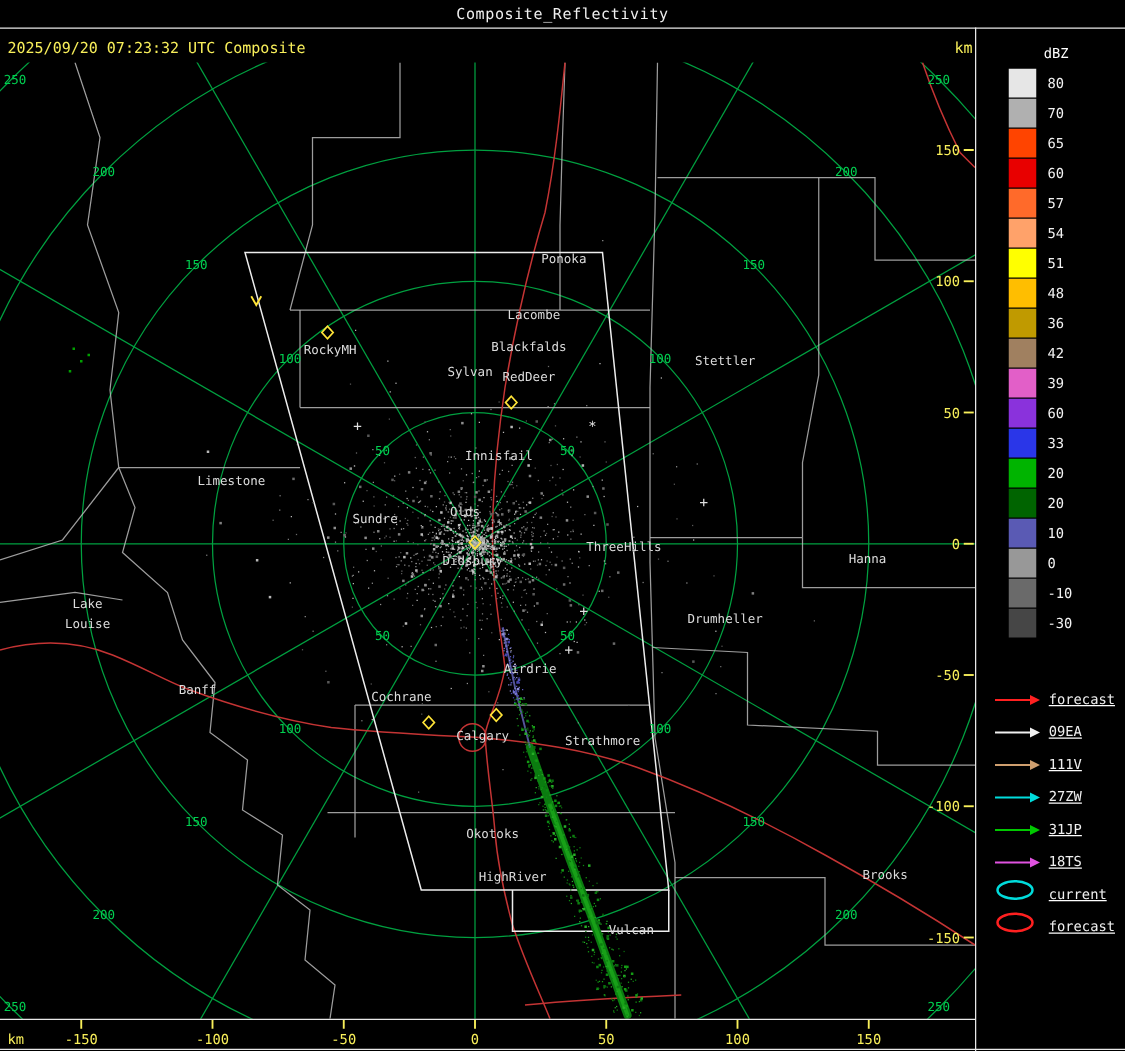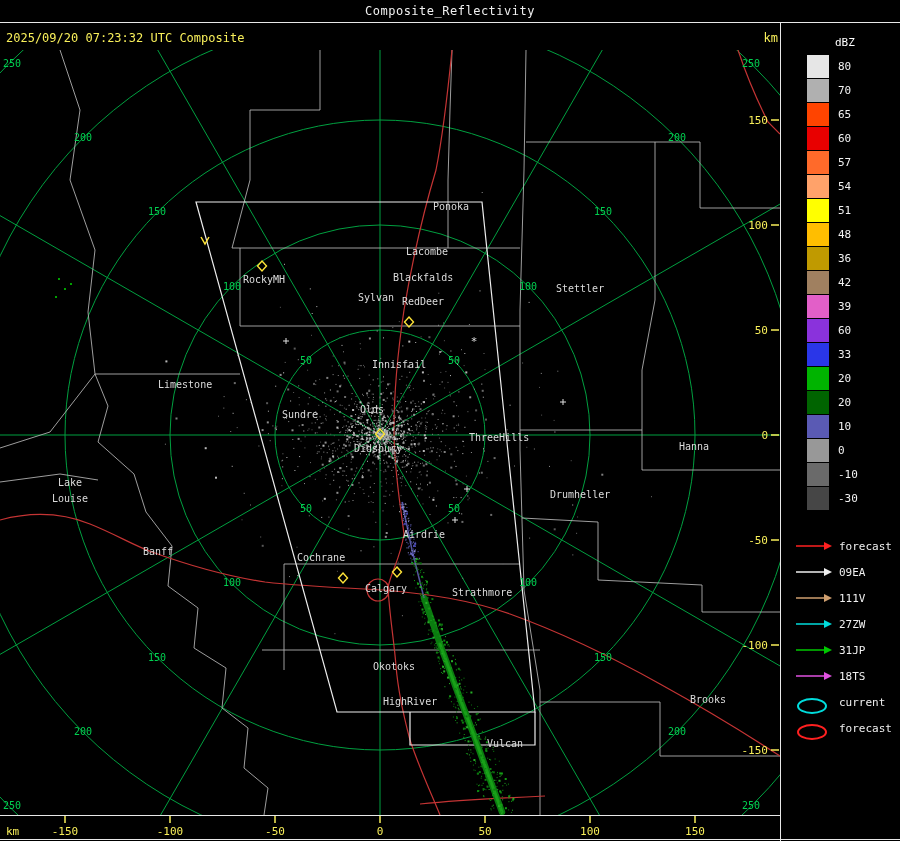--- a/index.html
+++ b/index.html
@@ -15,21 +15,21 @@
   #vline{left:780px;top:22px;width:1px;height:819px;background:#e8e8e8;}
   #hline{left:0;top:815px;width:780px;height:1px;background:#e8e8e8;}
   #bottomline{left:0;top:839px;width:900px;height:1px;background:#e8e8e8;}
   #sidebar{left:781px;top:22px;width:119px;height:817px;}
   #dbz{left:54px;top:14px;font-size:11px;color:#fff;text-align:center;}
   #colorbar{left:26px;top:32px;}
   .cb-row{display:flex;align-items:center;height:24px;}
   .cb-sw{width:22px;height:23px;}
   .cb-label{margin-left:9px;font-size:11px;color:#f2f2f2;}
   #legend{left:14px;top:518px;}
-  .leg-row{display:flex;align-items:flex-start;height:26px;}
+  .leg-row{display:flex;align-items:flex-end;height:26px;text-decoration:underline;}
   .leg-label{margin-left:6px;font-size:11px;color:#f0f0f0;}
   svg text{font-family:"DejaVu Sans Mono",monospace;}
 </style>
 </head>
 <body>
 
 <div id="titlebar" class="abs">
   <span>Composite_Reflectivity</span>
 </div>
 

